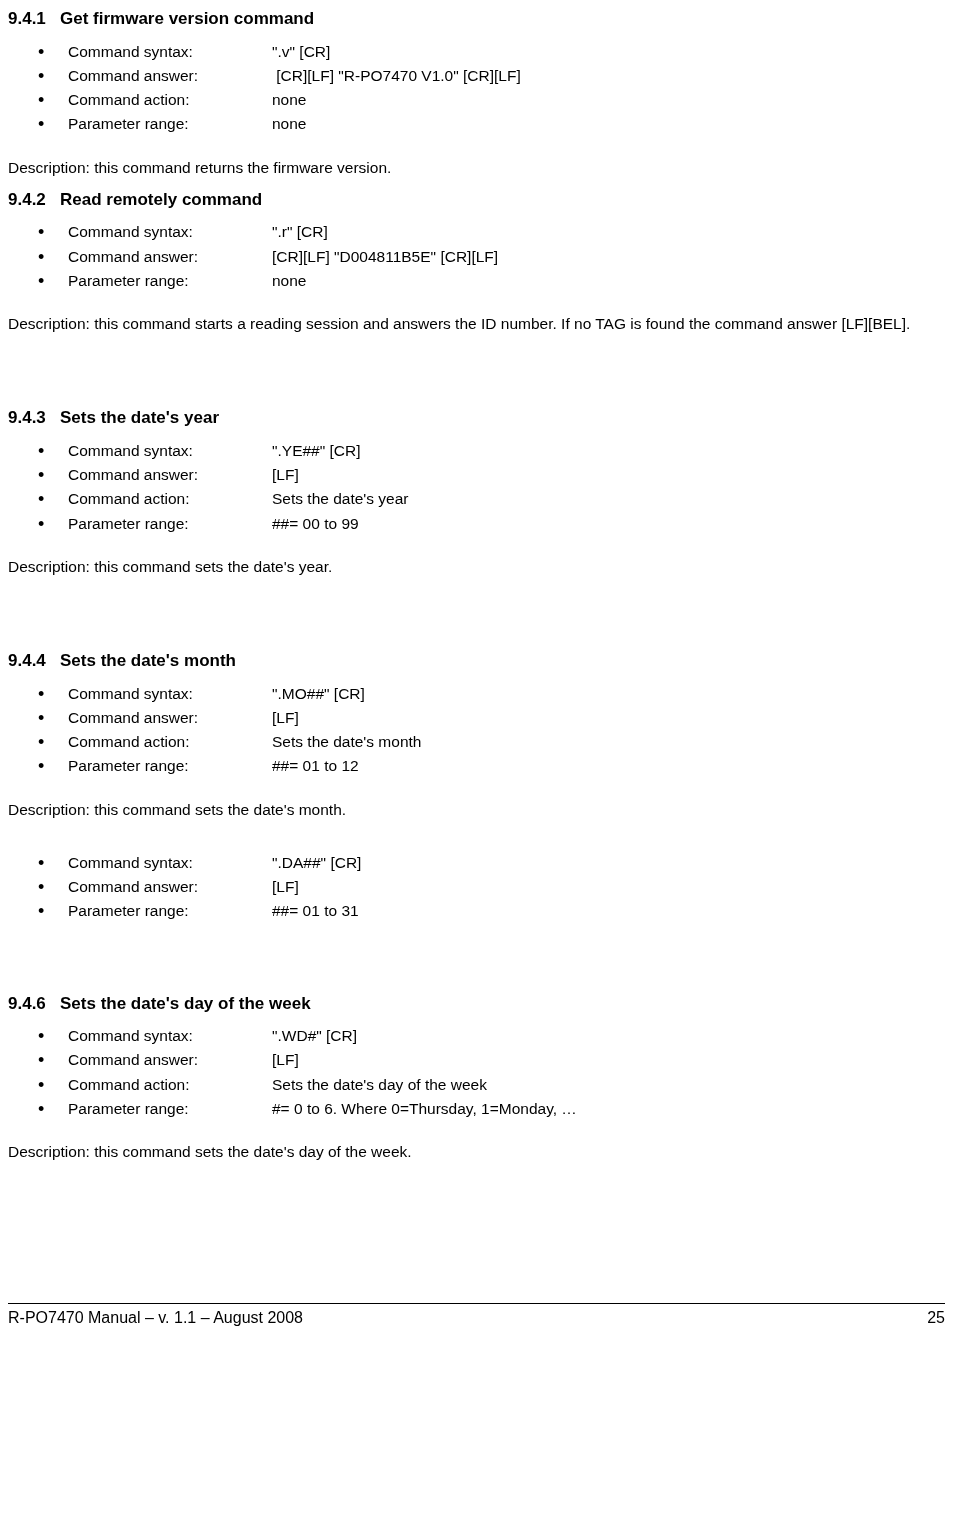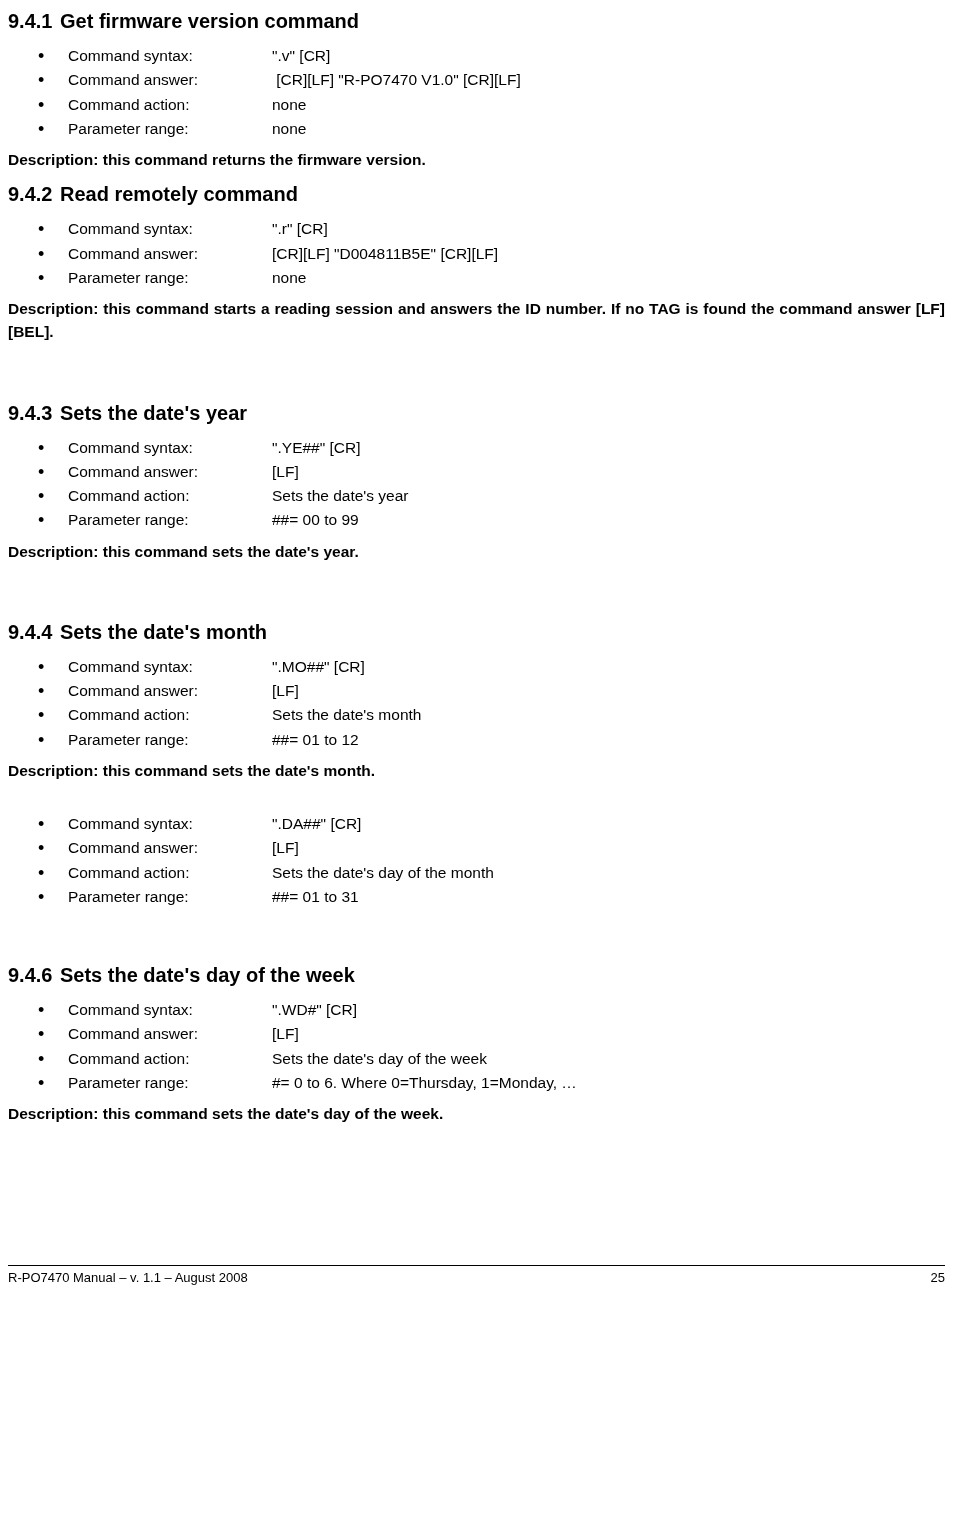--- a/index.html
+++ b/index.html
@@ -7,28 +7,28 @@
     font-size: 15.5px;
     line-height: 1.5;
     color: #000;
     margin: 0;
     padding: 6px 8px 8px 8px;
     width: 937px;
     background: #fff;
   }
   .section-heading {
     font-weight: bold;
-    font-size: 20px;
+    font-size: 17px;
     margin: 0 0 8px 0;
   }
   .section-heading.first {
     margin-top: 0;
   }
   .section-heading.spaced {
-    margin-top: 28px;
+    margin-top: 44px;
   }
   .section-heading .num {
     display: inline-block;
     width: 52px;
   }
   ul.cmd-list {
     list-style: none;
     margin: 4px 0 6px 0;
     padding: 0;
   }
@@ -43,32 +43,31 @@
     left: 30px;
     font-size: 18px;
     line-height: 1;
     top: 3px;
   }
   .cmd-label {
     display: inline-block;
     width: 204px;
   }
   .description {
-    margin: 8px 0 8px 0;
+    margin: 20px 0 8px 0;
     text-align: left;
-    font-weight: bold;
   }
   .description.justify {
     text-align: justify;
   }
   .footer {
     border-top: 1px solid #000;
     margin-top: 140px;
     padding-top: 2px;
-    font-size: 13px;
+    font-size: 16px;
     display: flex;
     justify-content: space-between;
   }
 </style>
 </head>
 <body>
 
 <div id="content">
     <div class="section-heading first"><span class="num">9.4.1</span><span>Get firmware version command</span></div>
     <ul class="cmd-list">
@@ -100,21 +99,20 @@
       <li><span class="cmd-label">Command syntax:</span><span>".MO##" [CR]</span></li>
       <li><span class="cmd-label">Command answer:</span><span>[LF]</span></li>
       <li><span class="cmd-label">Command action:</span><span>Sets the date's month</span></li>
       <li><span class="cmd-label">Parameter range:</span><span>##= 01 to 12</span></li>
     </ul>
     <div class="description">Description: this command sets the date's month.</div>
     <div style="height: 18px;"></div>
     <ul class="cmd-list">
       <li><span class="cmd-label">Command syntax:</span><span>".DA##" [CR]</span></li>
       <li><span class="cmd-label">Command answer:</span><span>[LF]</span></li>
-      <li><span class="cmd-label">Command action:</span><span>Sets the date's day of the month</span></li>
       <li><span class="cmd-label">Parameter range:</span><span>##= 01 to 31</span></li>
     </ul>
     <div style="height: 18px;"></div>
     <div class="section-heading spaced"><span class="num">9.4.6</span><span>Sets the date's day of the week</span></div>
     <ul class="cmd-list">
       <li><span class="cmd-label">Command syntax:</span><span>".WD#" [CR]</span></li>
       <li><span class="cmd-label">Command answer:</span><span>[LF]</span></li>
       <li><span class="cmd-label">Command action:</span><span>Sets the date's day of the week</span></li>
       <li><span class="cmd-label">Parameter range:</span><span>#= 0 to 6. Where 0=Thursday, 1=Monday, …</span></li>
     </ul>

